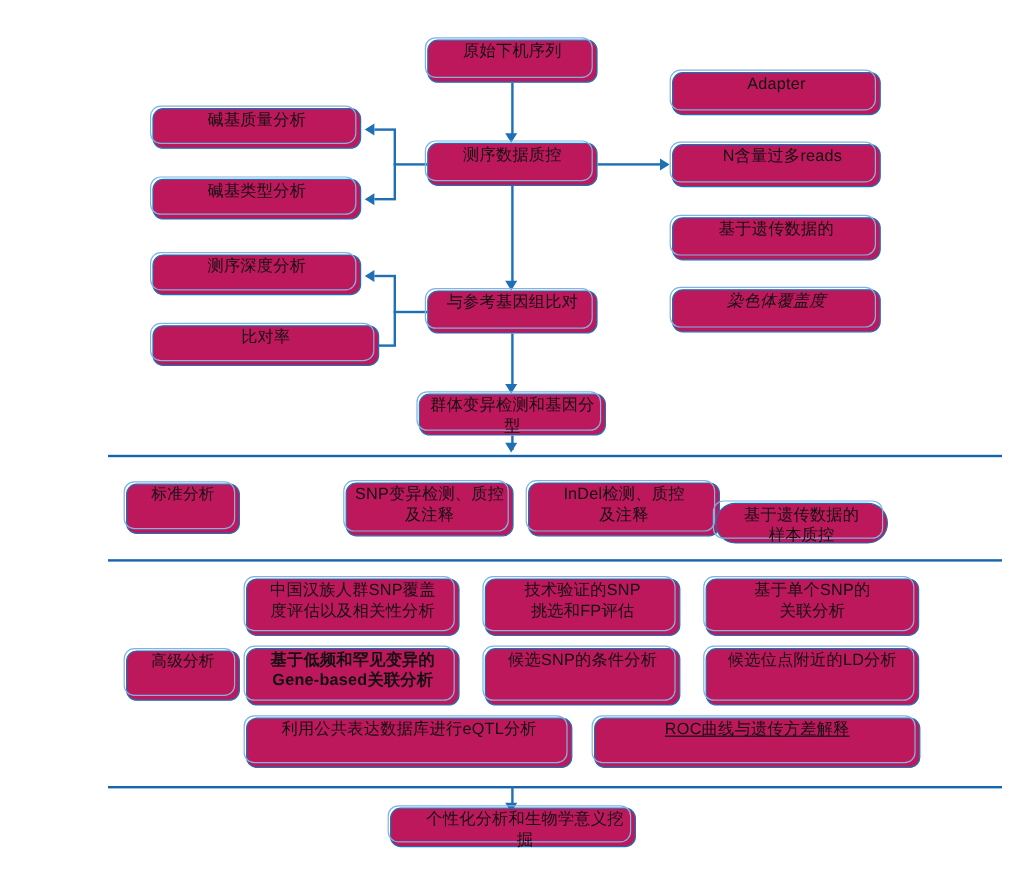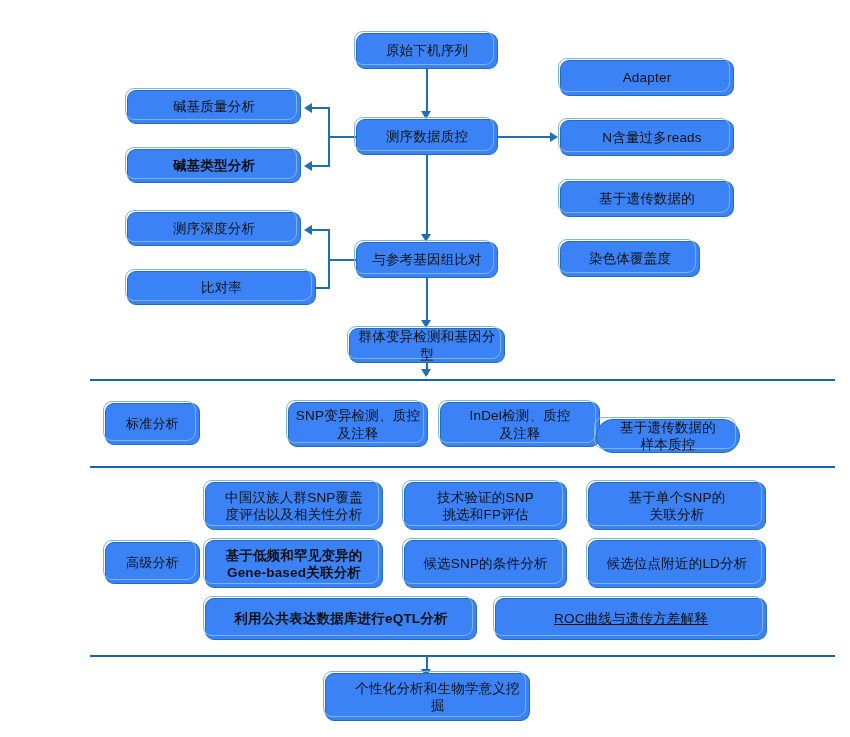--- a/index.html
+++ b/index.html
@@ -16,25 +16,24 @@
     width: 850px;
     height: 737px;
     background: #ffffff;
     overflow: hidden;
   }
 
   
   .node {
     position: absolute;
     box-sizing: border-box;
-    background: #3b82f6;
+    background: #be185d;
     border: 1.4px solid #1F6FB5;
     border-radius: 9px;
     display: flex;
-    align-items: center;
     justify-content: center;
     text-align: center;
     font-size: 13.5px;
     line-height: 1.28;
     color: #111111;
     letter-spacing: 0.2px;
     z-index: 3;
   }
   
   .node::before {
@@ -113,37 +112,37 @@
   <div class="hline" style="left:328px; top:136px; width:28px;"></div>
   <div class="vline" style="left:328px; top:108px; height:58px;"></div>
   <div class="hline" style="left:312px; top:107px; width:18px;"></div>
   <div class="arrow left" style="left:304px; top:103px;"></div>
   <div class="hline" style="left:312px; top:165px; width:18px;"></div>
   <div class="arrow left" style="left:304px; top:161px;"></div>
 
   <div class="node" style="left:127px; top:90px; width:174px; height:34px;">
     <span class="label">碱基质量分析</span>
   </div>
-  <div class="node" style="left:127px; top:149px; width:174px; height:34px;font-weight:bold;">
+  <div class="node" style="left:127px; top:149px; width:174px; height:34px;">
     <span class="label">碱基类型分析</span>
   </div>
 
   <div class="hline" style="left:498px; top:136px; width:54px;"></div>
   <div class="arrow right" style="left:550px; top:132px;"></div>
 
   <div class="node" style="left:560px; top:60px; width:174px; height:36px;">
     <span class="label">Adapter</span>
   </div>
   <div class="node" style="left:560px; top:120px; width:174px; height:36px;padding-left:10px;">
     <span class="label">N含量过多reads</span>
   </div>
   <div class="node" style="left:560px; top:181px; width:174px; height:36px;">
     <span class="label">基于遗传数据的</span>
   </div>
-  <div class="node" style="left:560px; top:241px; width:140px; height:36px;">
+  <div class="node" style="left:560px; top:241px; width:174px; height:36px;font-style:italic;">
     <span class="label">染色体覆盖度</span>
   </div>
 
   <div class="vline" style="left:426px; top:155px; height:83px;"></div>
   <div class="arrow down" style="left:421px; top:234px;"></div>
 
   <div class="node" style="left:356px; top:242px; width:142px; height:36px;">
     <span class="label">与参考基因组比对</span>
   </div>
 
@@ -213,29 +212,29 @@
     <span class="label">基于低频和罕见变异的
 Gene-based关联分析</span>
   </div>
   <div class="node" style="left:404px; top:540px; width:163px; height:48px;">
     <span class="label">候选SNP的条件分析</span>
   </div>
   <div class="node" style="left:588px; top:540px; width:178px; height:48px;">
     <span class="label">候选位点附近的LD分析</span>
   </div>
 
-  <div class="node" style="left:205px; top:598px; width:272px; height:42px;font-weight:bold;">
+  <div class="node" style="left:205px; top:598px; width:272px; height:42px;">
     <span class="label">利用公共表达数据库进行eQTL分析</span>
   </div>
   <div class="node" style="left:495px; top:598px; width:272px; height:42px;text-decoration:underline;">
     <span class="label">ROC曲线与遗传方差解释</span>
   </div>
 
   <div class="divider" style="left:90px; top:655px; width:745px;"></div>
 
   <div class="vline" style="left:426px; top:655px; height:20px;"></div>
   <div class="arrow down" style="left:421px; top:669px;"></div>
 
-  <div class="node" style="left:325px; top:673px; width:205px; height:48px;padding-left:20px;">
+  <div class="node" style="left:325px; top:673px; width:205px; height:33px;padding-left:20px;">
     <span class="label">个性化分析和生物学意义挖掘</span>
   </div>
 
 </div>
 
 </body></html>

